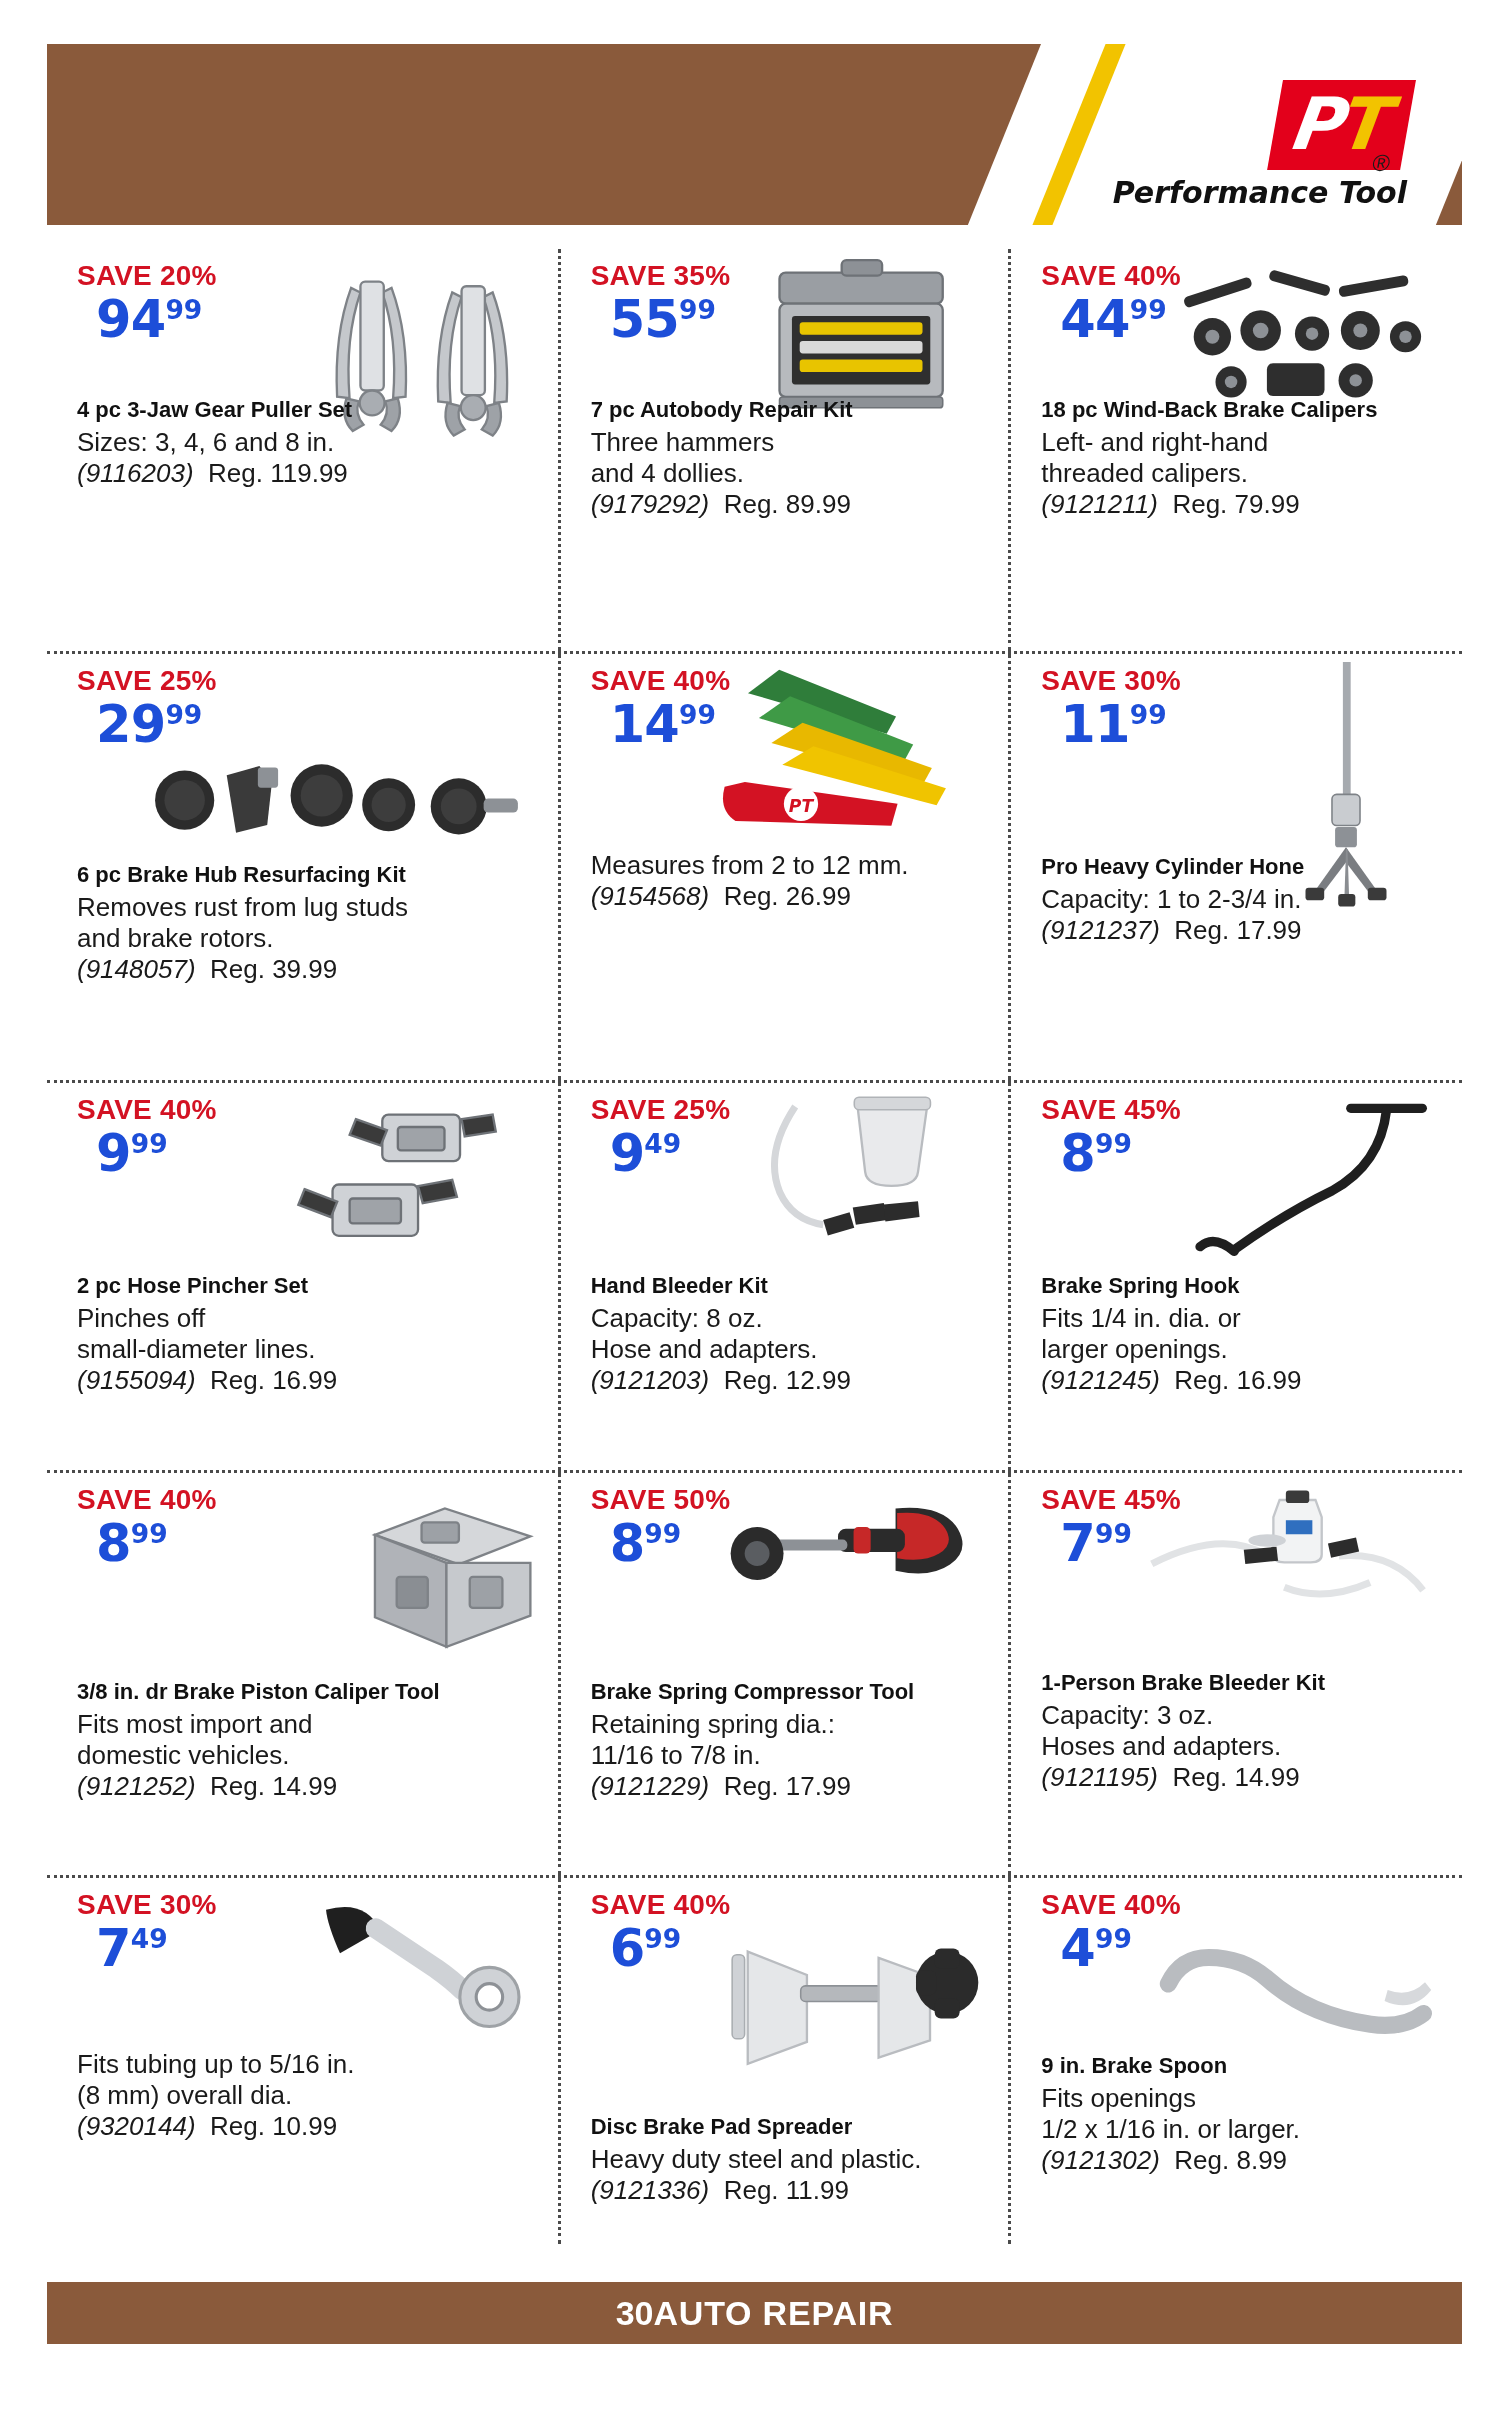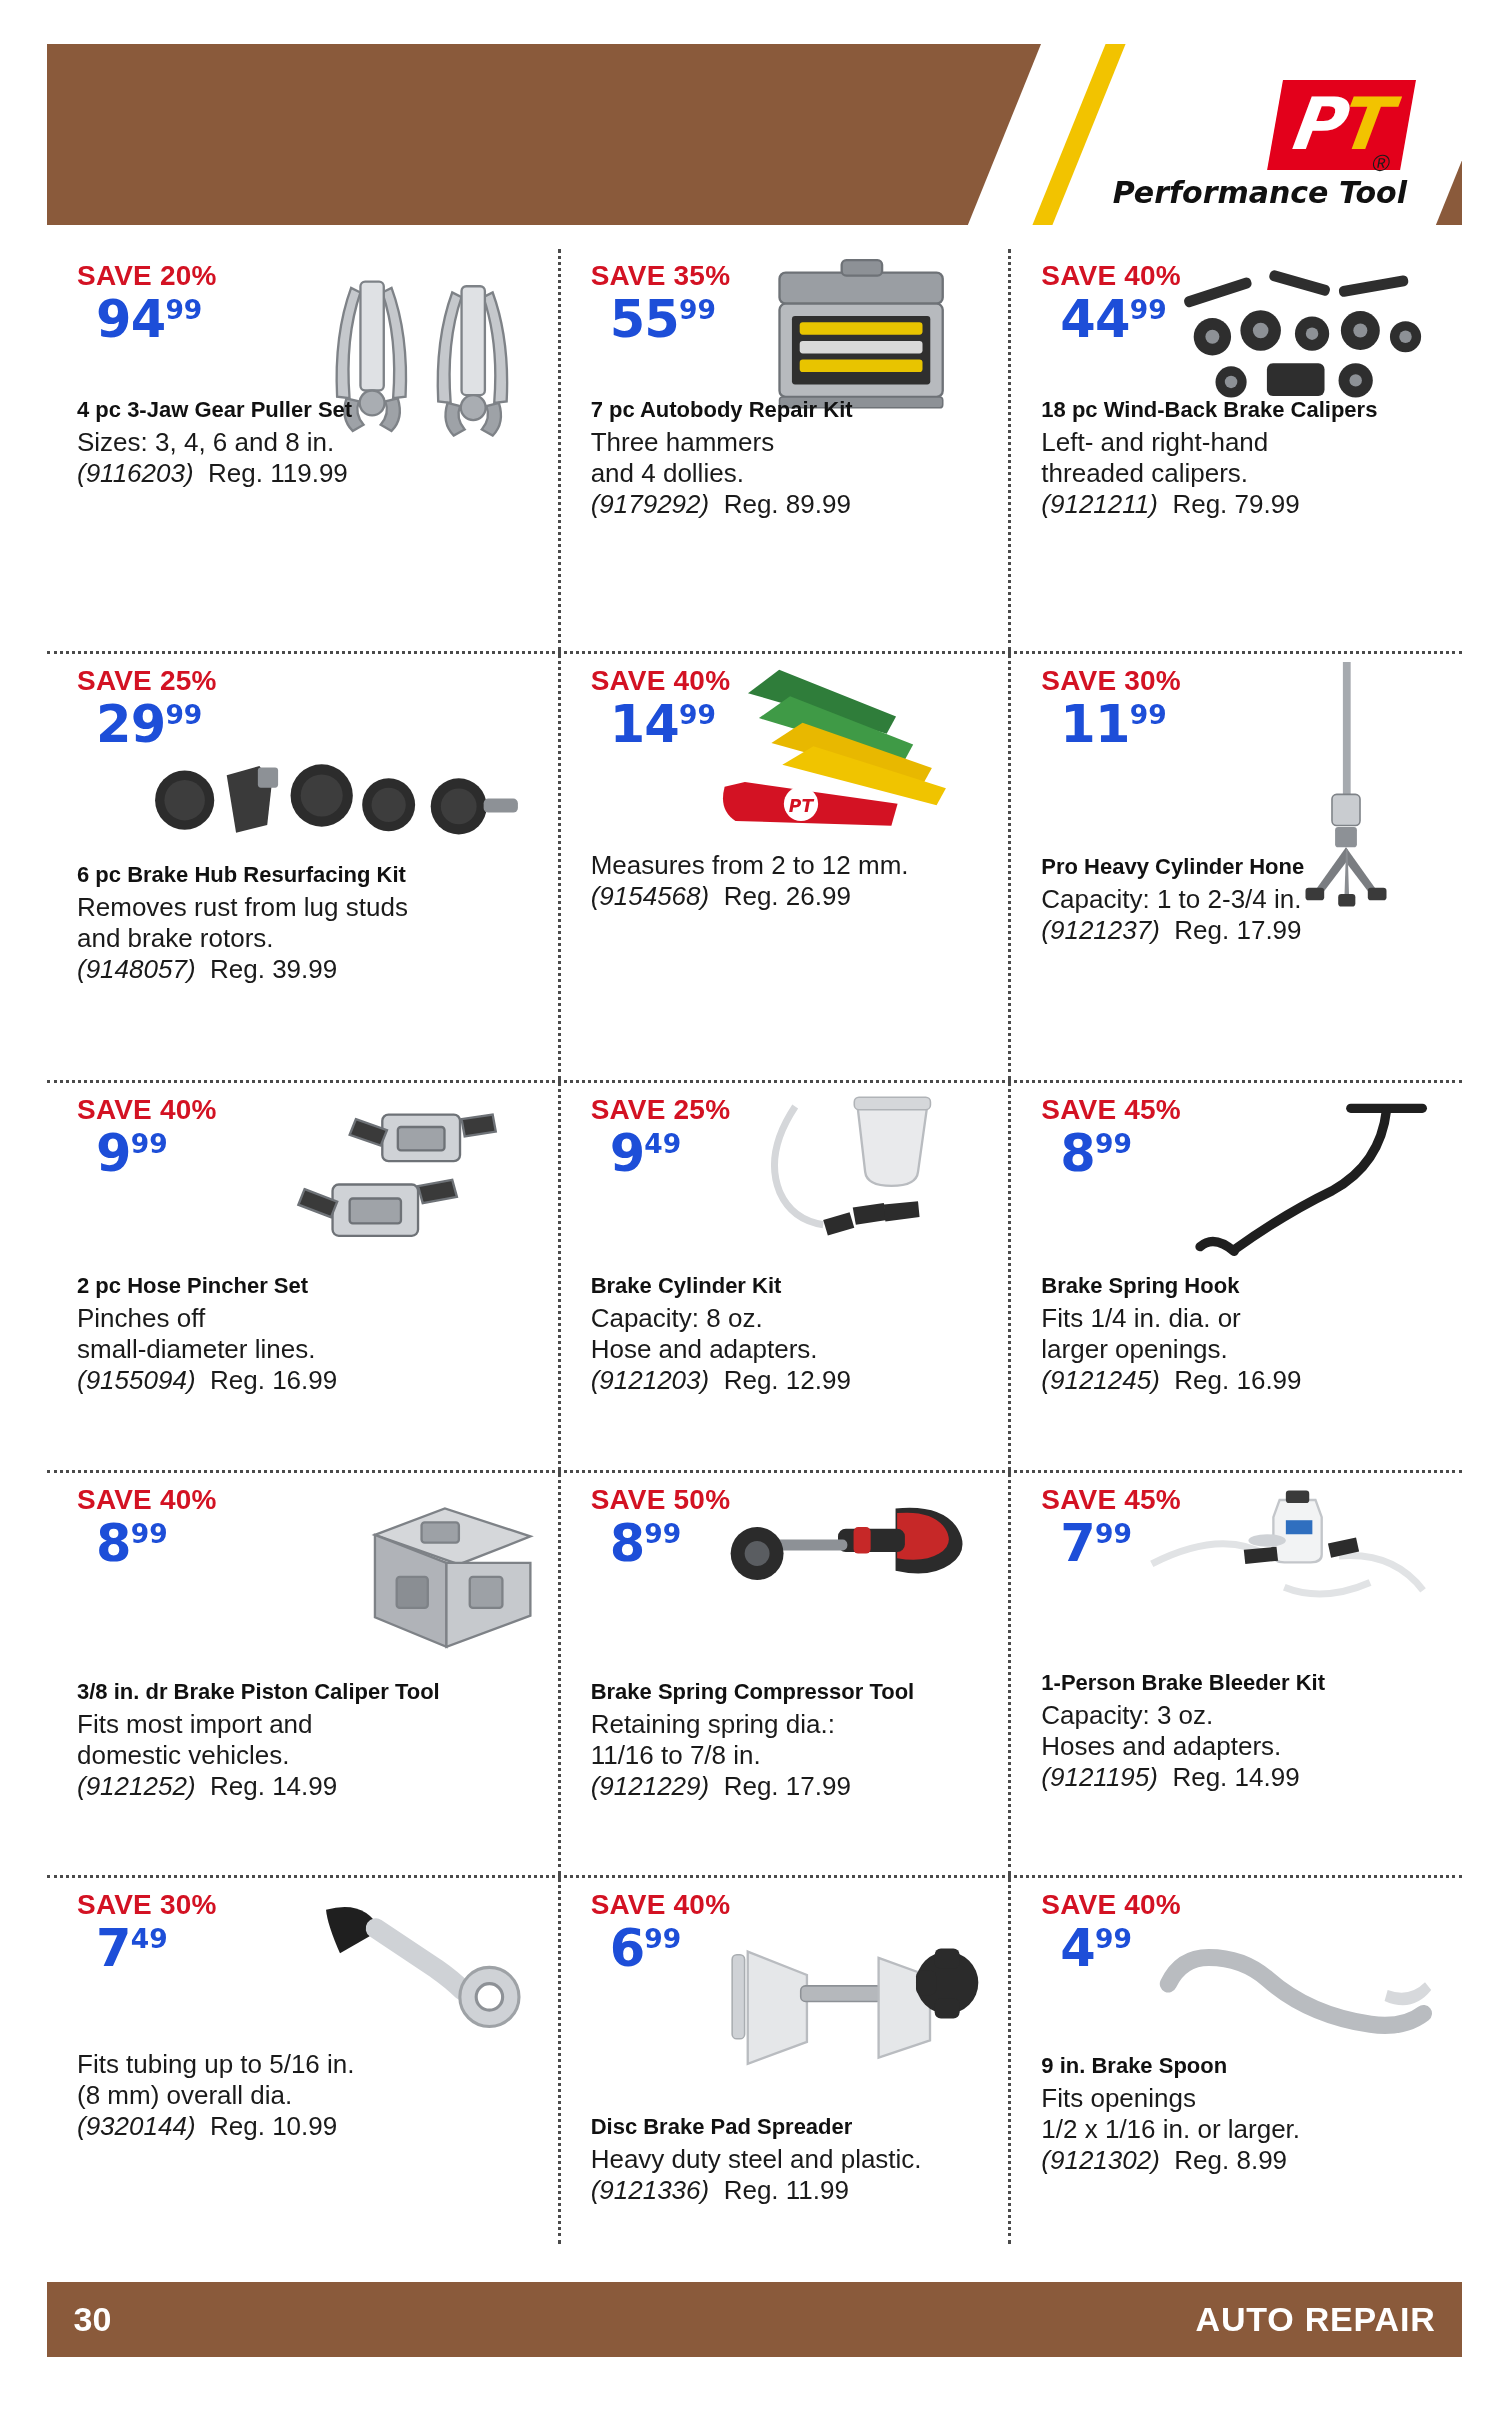--- a/index.html
+++ b/index.html
@@ -167,26 +167,26 @@
     z-index: 1;
     pointer-events: none;
   }
 
   
   .footer {
     position: absolute;
     left: 47px;
     top: 2282px;
     width: 1415px;
-    height: 75px;
+    height: 62px;
     background: #8a5a3b;
     color: #ffffff;
     display: flex;
     align-items: center;
-    justify-content: space-between;
+    justify-content: center;
     padding: 0 26.5px;
   }
   .footer .pg {
     font-family: "Liberation Sans", sans-serif;
     font-weight: bold;
     font-size: 34px;
   }
   .footer .sect {
     font-family: "Liberation Sans", sans-serif;
     font-weight: bold;
@@ -417,21 +417,21 @@
             <rect x="166" y="8" width="98" height="16" rx="6" fill="#d5d7da" stroke="#b0b3b7" stroke-width="2"></rect>
             <path d="M126 166 l34 -10 l6 20 l-34 10 z" fill="#2c2c2c"></path>
             <path d="M164 150 l40 -6 l4 22 l-40 6 z" fill="#2c2c2c"></path>
             <path d="M204 146 l44 -4 l2 20 l-44 6 z" fill="#2c2c2c"></path>
           </svg>
         </div>
         <div class="txt">
           <div class="save">SAVE 25%</div>
           <div class="price"><span>9</span><sup>49</sup></div>
           <div style="height:90px;"></div>
-          <div class="title">Brake Cylinder Kit</div>
+          <div class="title">Hand Bleeder Kit</div>
           <div class="desc">Capacity: 8 oz.</div>
           <div class="desc">Hose and adapters.</div>
           <div class="sku"><i>(9121203)</i>&nbsp; <span>Reg. 12.99</span></div>
         </div>
       </div>
 
       <div class="cell c3">
         <div class="imgwrap" style="left:156px; top:15.6px; width:265px; height:171px;">
           <svg width="265" height="171" viewBox="0 0 340 220">
             <g stroke="#1f1f1f" stroke-width="12" fill="none" stroke-linecap="round">

